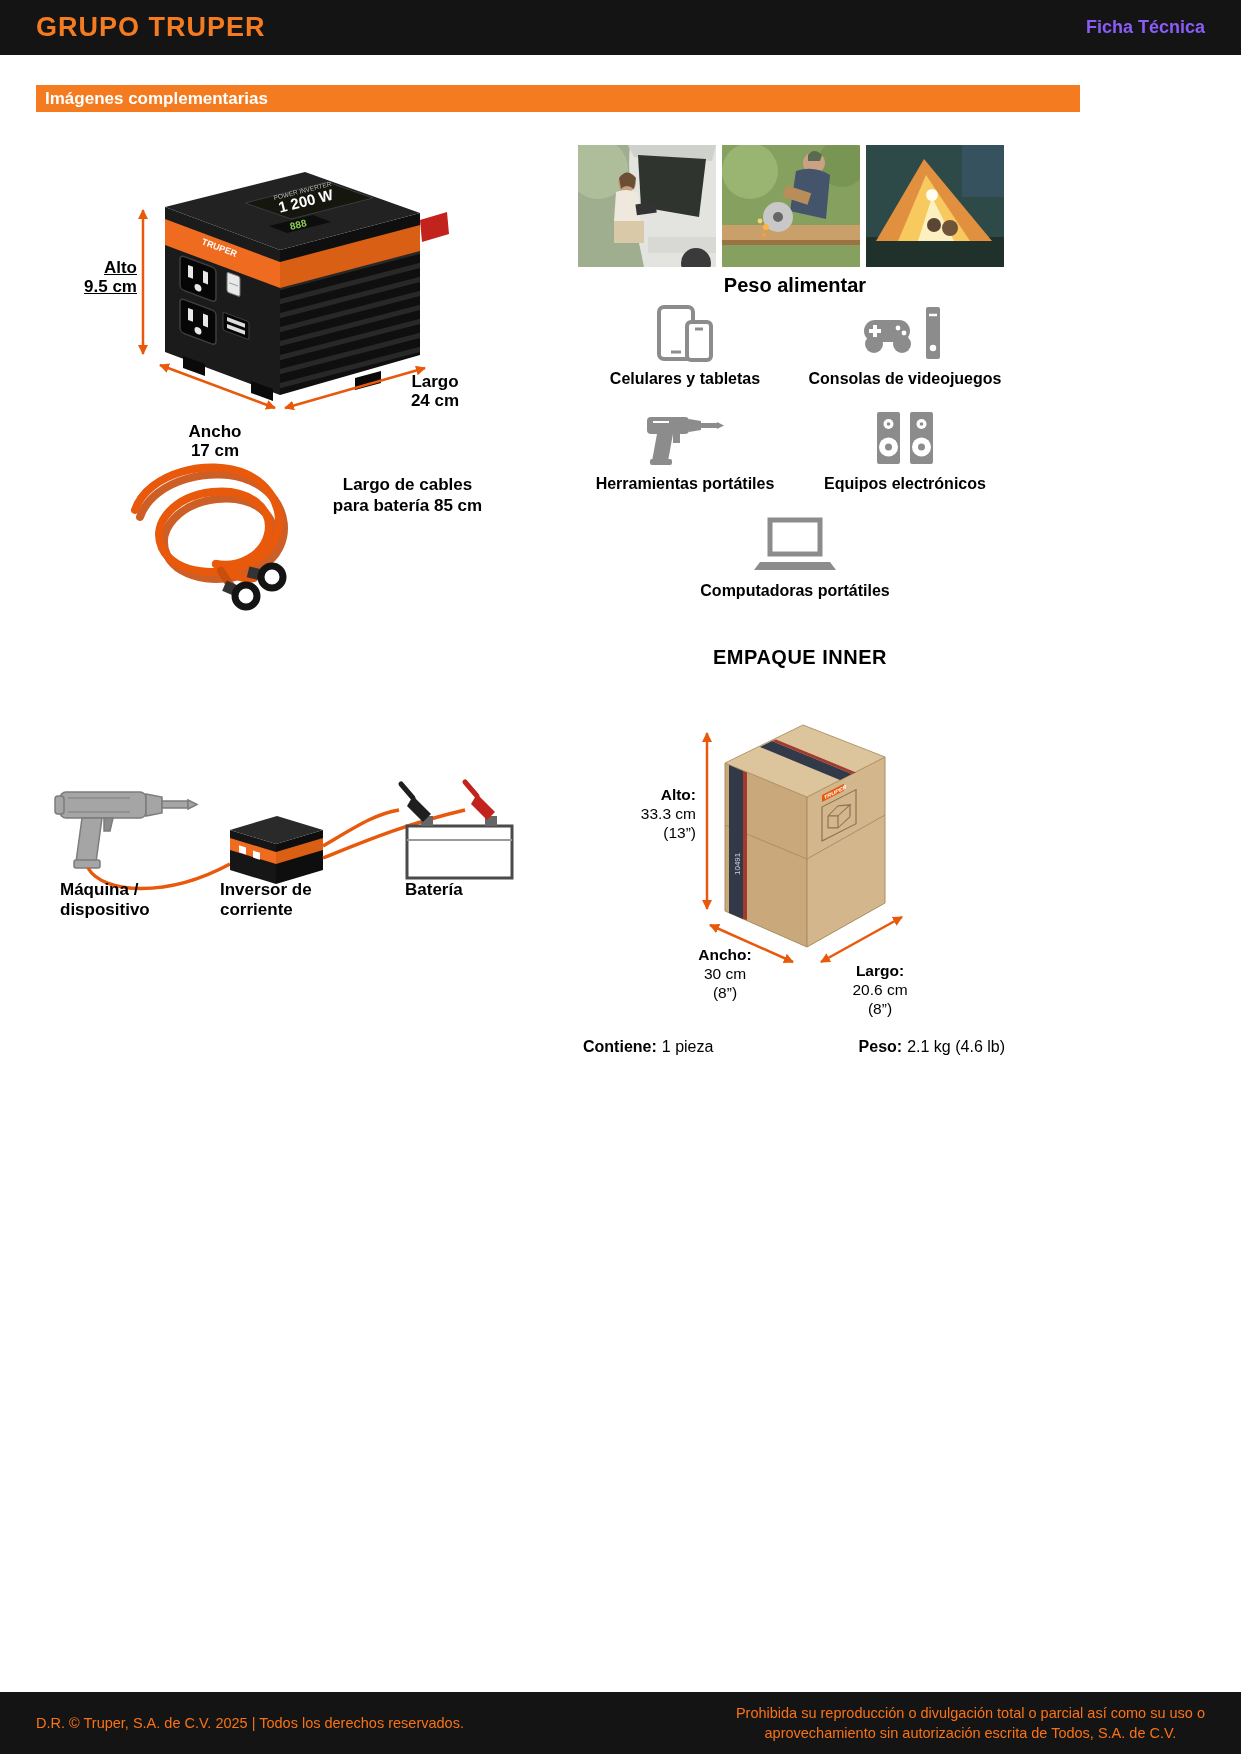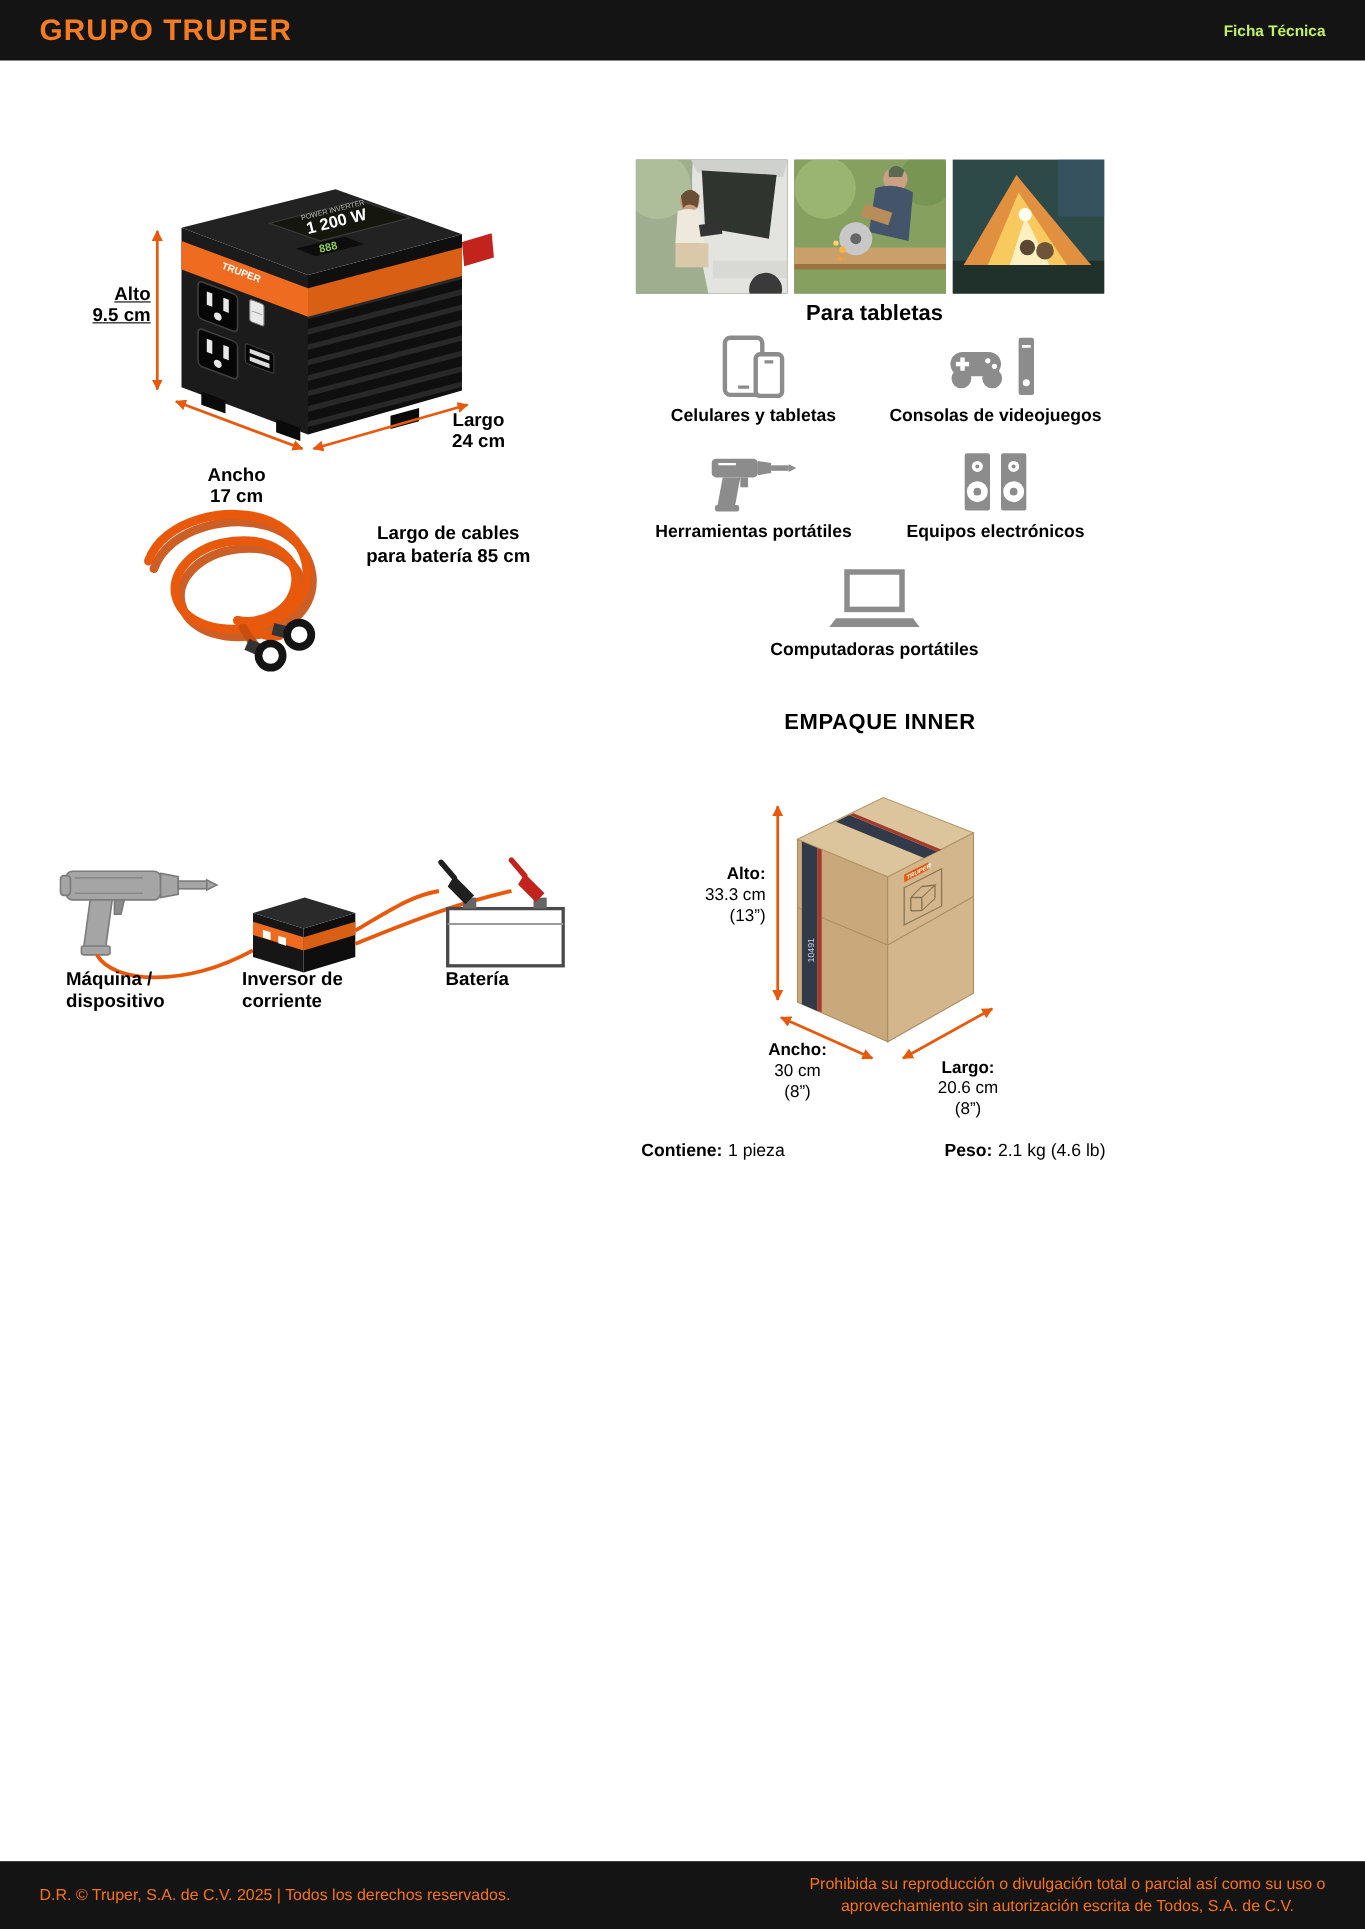--- a/index.html
+++ b/index.html
@@ -9,21 +9,21 @@
     --gray:#8c8c8c;
   }
   html,body{margin:0;padding:0;background:#fff;}
   body{font-family:"Liberation Sans", sans-serif; color:#000;}
   .page{position:relative;width:1241px;height:1754px;background:#fff;overflow:hidden;}
 
   
   .top-bar{position:absolute;top:0;left:0;width:1241px;height:55px;background:var(--dark);
     display:flex;align-items:center;justify-content:space-between;padding:0 36px;box-sizing:border-box;text-align:center;}
   .brand{color:var(--orange);font-weight:bold;font-size:27px;letter-spacing:1px;}
-  .doc-title{color:#bef264;font-weight:bold;font-size:14px;}
+  .doc-title{color:#8b5cf6;font-weight:bold;font-size:18px;}
 
   
   .section-banner{position:absolute;top:85px;left:36px;width:1044px;height:27px;background:var(--orange);
     color:#fff;font-weight:bold;font-size:17px;line-height:27px;padding-left:9px;box-sizing:border-box;}
 
   
   .fig{position:absolute;}
   .fig svg{position:absolute;left:0;top:0;}
 
   .dim-label{position:absolute;font-weight:bold;font-size:17px;line-height:19px;}
@@ -72,20 +72,23 @@
 </head>
 <body>
 
 <div class="page">
 
   <header class="top-bar">
     <div class="brand">GRUPO TRUPER</div>
     <div class="doc-title">Ficha Técnica</div>
   </header>
 
+  <div class="section-banner">
+    <span>Imágenes complementarias</span>
+  </div>
 
   <figure class="fig product-fig" style="margin:0;">
     <svg width="480" height="350" viewBox="0 0 480 350">
       <defs>
         <marker id="arrP" markerWidth="10" markerHeight="10" refX="9" refY="5" orient="auto-start-reverse" markerUnits="userSpaceOnUse">
           <path d="M0,0 L10,5 L0,10 z" fill="#e8590c"></path>
         </marker>
         <clipPath id="clipRF">
             <polygon points="225,110 365,73 365,215 225,255"></polygon>
           </clipPath>
@@ -223,21 +226,21 @@
       <rect x="0" y="92" width="138" height="30" fill="#20312c"></rect>
       <polygon points="10,96 58,14 126,96" fill="#e0903f"></polygon>
       <polygon points="32,96 60,30 104,96" fill="#f7c95e"></polygon>
       <polygon points="52,96 66,52 88,96" fill="#fdf0c0"></polygon>
       <circle cx="66" cy="50" r="6" fill="#fffef0"></circle>
       <circle cx="68" cy="80" r="7" fill="#5a4632"></circle>
       <circle cx="84" cy="83" r="8" fill="#6e5438"></circle>
     </svg>
   </div>
 
-  <div class="para-title">Para tabletas</div>
+  <div class="para-title">Peso alimentar</div>
   <div class="pa-grid">
 
     <div class="pa-cell pa-1">
       <div class="pa-icon">
         <svg width="80" height="58" viewBox="0 0 80 58">
           <rect x="14" y="3" width="34" height="52" rx="5" fill="#fff" stroke="#8c8c8c" stroke-width="4"></rect>
           <line x1="26" y1="48" x2="36" y2="48" stroke="#8c8c8c" stroke-width="3"></line>
           <rect x="42" y="18" width="24" height="38" rx="4" fill="#fff" stroke="#8c8c8c" stroke-width="4"></rect>
           <line x1="50" y1="25" x2="58" y2="25" stroke="#8c8c8c" stroke-width="3"></line>
         </svg>

